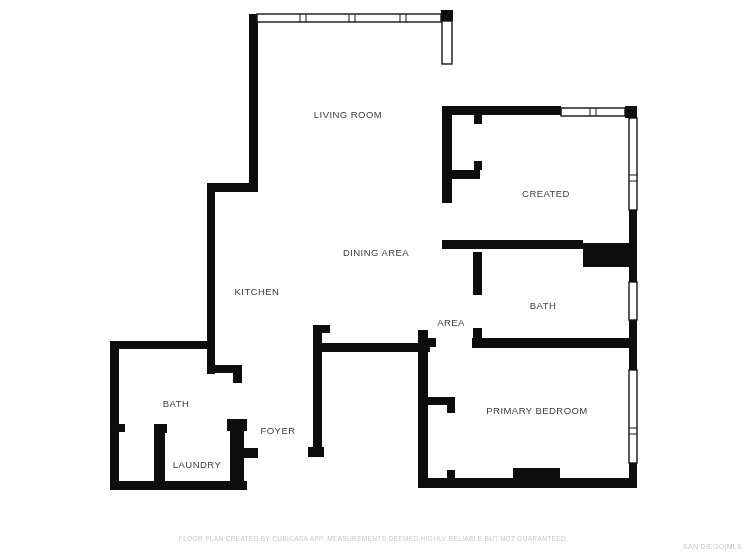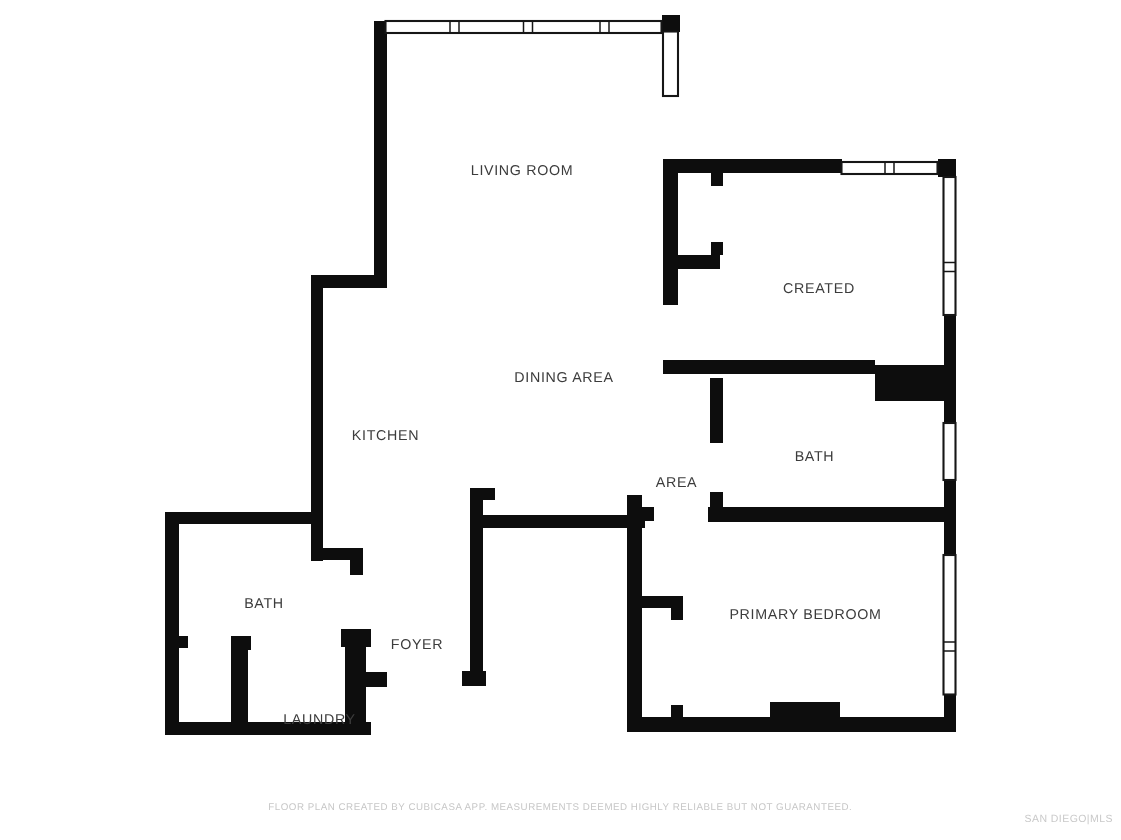--- a/index.html
+++ b/index.html
@@ -116,18 +116,18 @@
     </svg>
   <div id="labels">
       <div class="room-label" style="left: 348px; top: 114px;">LIVING ROOM</div>
       <div class="room-label" style="left: 546px; top: 193px;">CREATED</div>
       <div class="room-label" style="left: 257px; top: 291px;">KITCHEN</div>
       <div class="room-label" style="left: 376px; top: 252px;">DINING AREA</div>
       <div class="room-label" style="left: 451px; top: 322px;">AREA</div>
       <div class="room-label" style="left: 543px; top: 305px;">BATH</div>
       <div class="room-label" style="left: 176px; top: 403px;">BATH</div>
       <div class="room-label" style="left: 278px; top: 420px; margin-top: 10px;">FOYER</div>
-      <div class="room-label" style="left: 197px; top: 480px; margin-left: 16px;">LAUNDRY</div>
+      <div class="room-label" style="left: 197px; top: 464px;">LAUNDRY</div>
       <div class="room-label" style="left: 537px; top: 410px;">PRIMARY BEDROOM</div>
     </div>
   <div class="footer-disclaimer">FLOOR PLAN CREATED BY CUBICASA APP. MEASUREMENTS DEEMED HIGHLY RELIABLE BUT NOT GUARANTEED.</div>
   <div class="watermark">SAN DIEGO|MLS</div>
 </div>
 
 </body></html>

